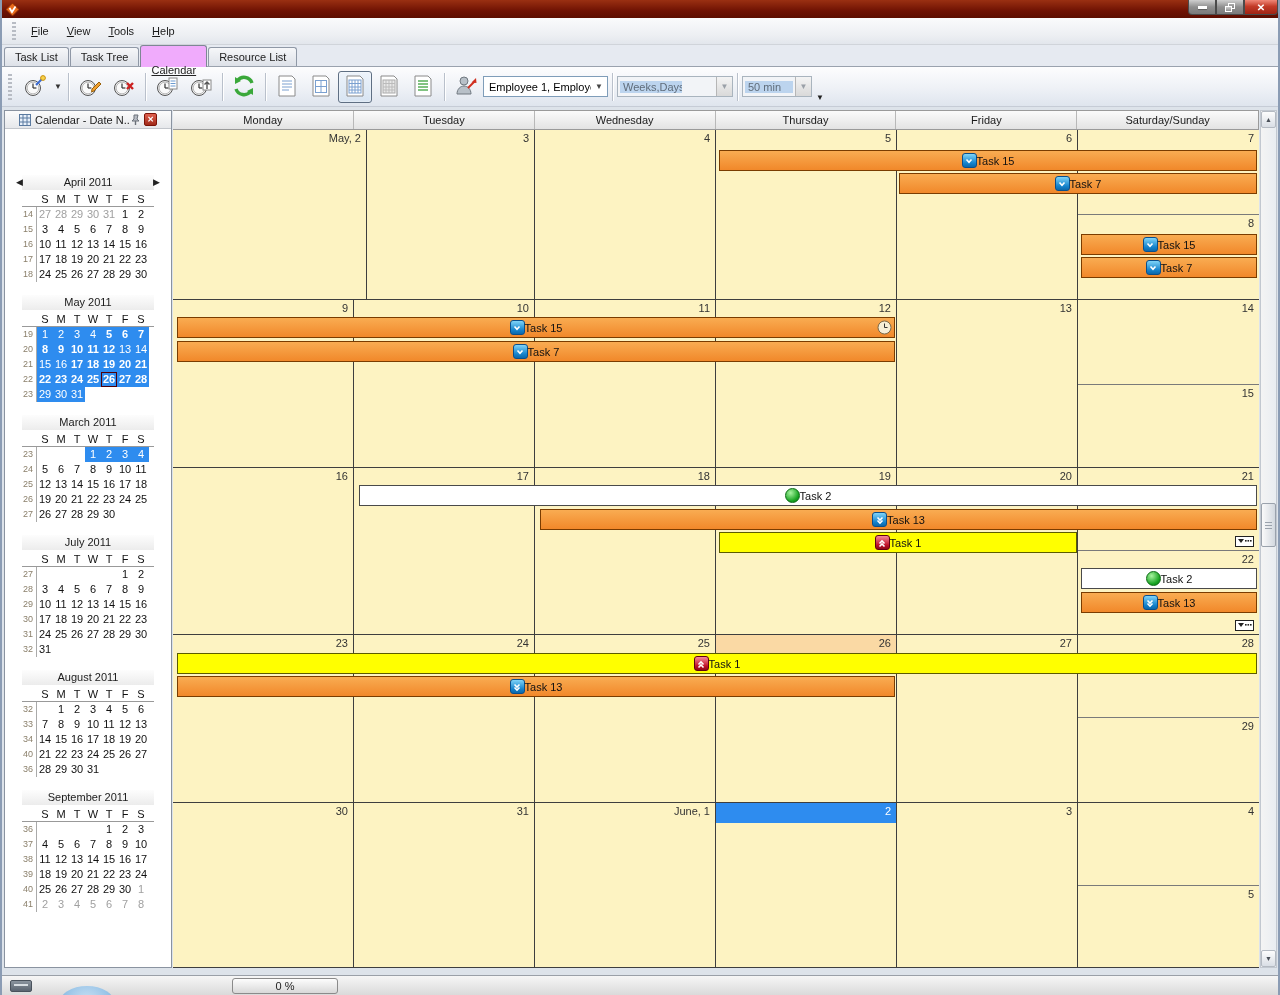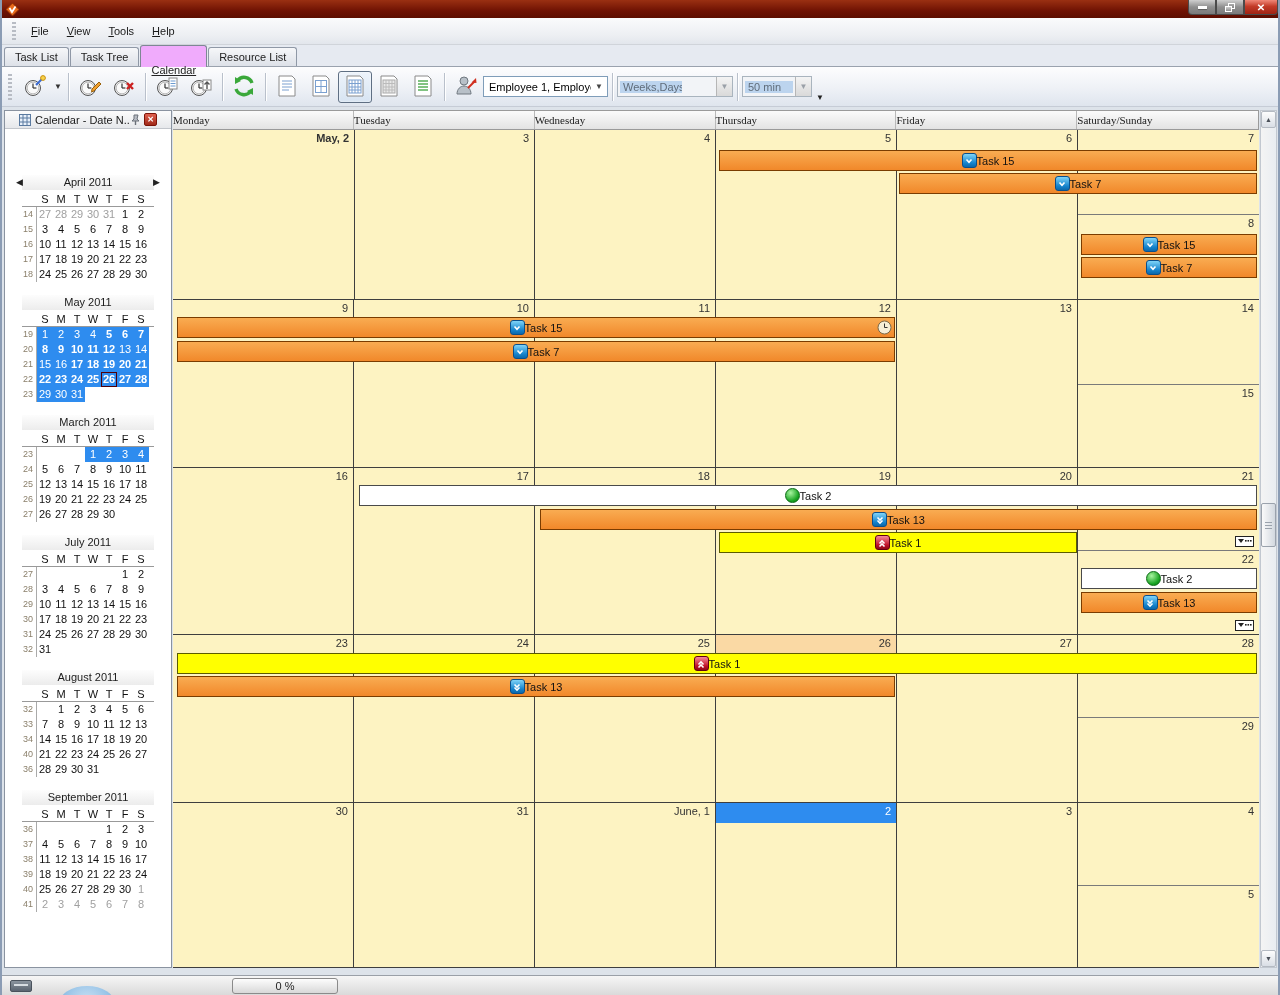--- a/index.html
+++ b/index.html
@@ -92,22 +92,22 @@
   .mm-head { border-bottom:1px solid #999; }
   .mm-head .mm-wk { border-right:none; }
   .mm-cell.gray { color:#a0a0a0; }
   .mm-cell.sel { background:var(--selblue); color:#fff; }
   .mm-cell.bold { font-weight:bold; }
   .mm-cell.today { box-shadow:inset 0 0 0 1px #500008; }
 
   
   #grid-header { position:absolute; top:110px; left:171px; width:1086px; height:20px;
     background:linear-gradient(#fbfbfb,#e3e3e3); border:1px solid #9a9a9a; border-left:none; display:flex; }
-  .gh-col { width:206px; text-align:left; line-height:18px; color:#1a1a1a;
-    border-right:1px solid #b8b8b8;font-family:Liberation Serif, serif; }
+  .gh-col { width:206px; text-align:center; line-height:18px; color:#1a1a1a;
+    border-right:1px solid #b8b8b8; }
   .gh-col:last-child{ border-right:none; }
   #grid-body { position:absolute; top:130px; left:171px; width:1086px; height:838px;
     background:var(--cream); }
   .week-row { position:relative; border-bottom:1px solid #3e3e3e; }
   .day-cell { position:absolute; top:0; bottom:0; width:181px; border-right:1px solid #3e3e3e; }
   .day-num { position:absolute; top:2px; right:5px; color:#333; }
   .day-band { position:absolute; top:0; left:0; right:0; height:20px; }
   .day-band.peach { background:var(--peach); }
   .day-band.blue { background:var(--selblue); }
   .day-band.blue + .day-num { color:#fff; z-index:2; }
@@ -738,21 +738,21 @@
 <div id="grid-header">
     <span class="gh-col">Monday</span>
     <span class="gh-col">Tuesday</span>
     <span class="gh-col">Wednesday</span>
     <span class="gh-col">Thursday</span>
     <span class="gh-col">Friday</span>
     <span class="gh-col">Saturday/Sunday</span>
   </div>
 <div id="grid-body">
     <div class="week-row" style="height: 170px;">
-      <div class="day-cell" style="left: 1px; font-weight: bold;">
+      <div class="day-cell" style="left: 13px;">
         <span class="day-num">May, 2</span>
       </div>
       <div class="day-cell" style="left: 181px;">
         <span class="day-num">3</span>
       </div>
       <div class="day-cell" style="left: 362px;">
         <span class="day-num">4</span>
       </div>
       <div class="day-cell" style="left: 543px;">
         <span class="day-num">5</span>

